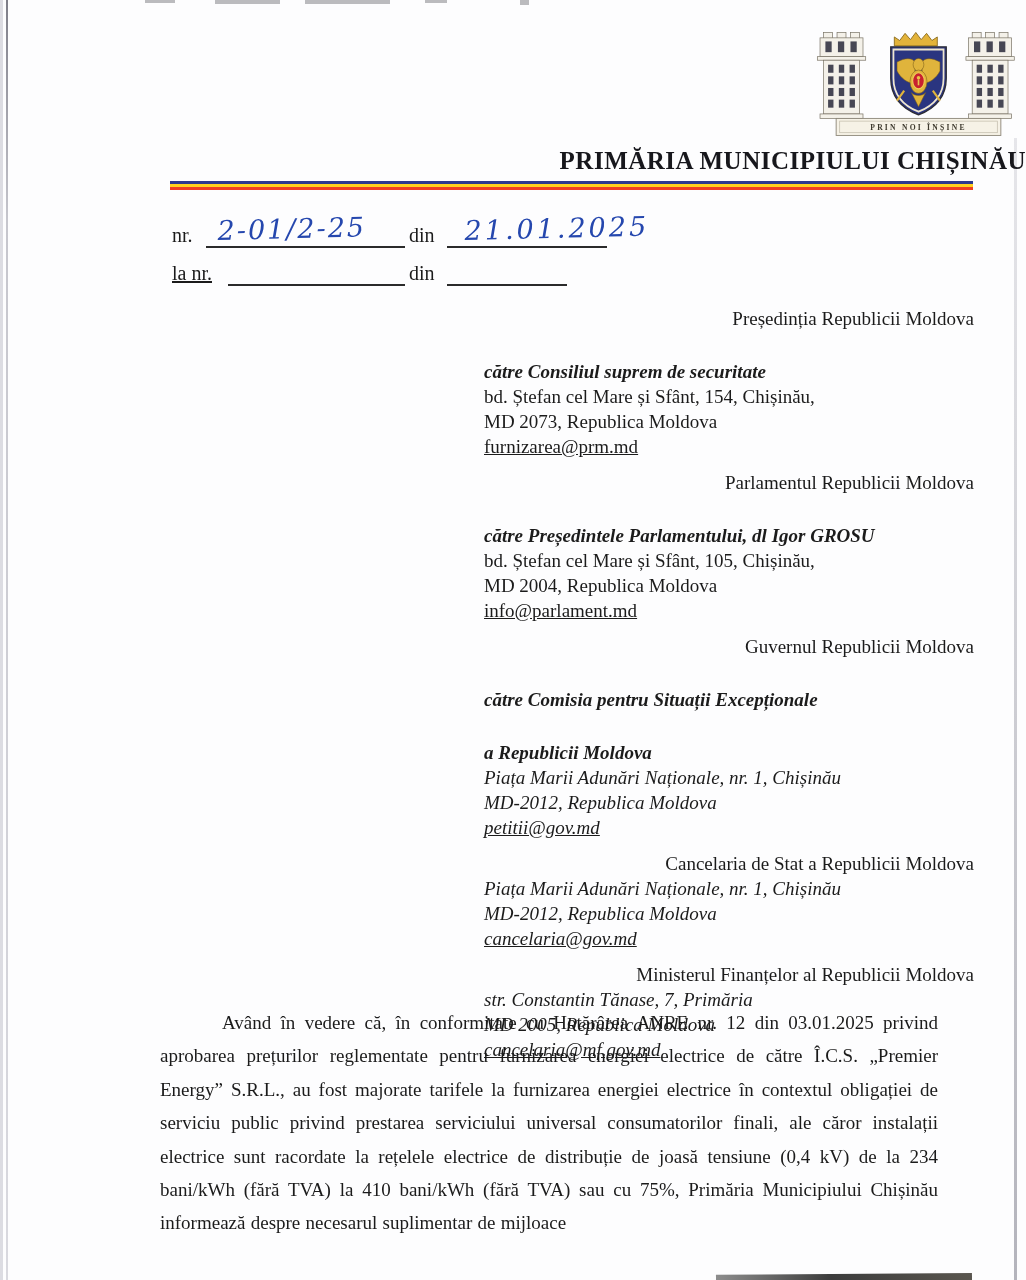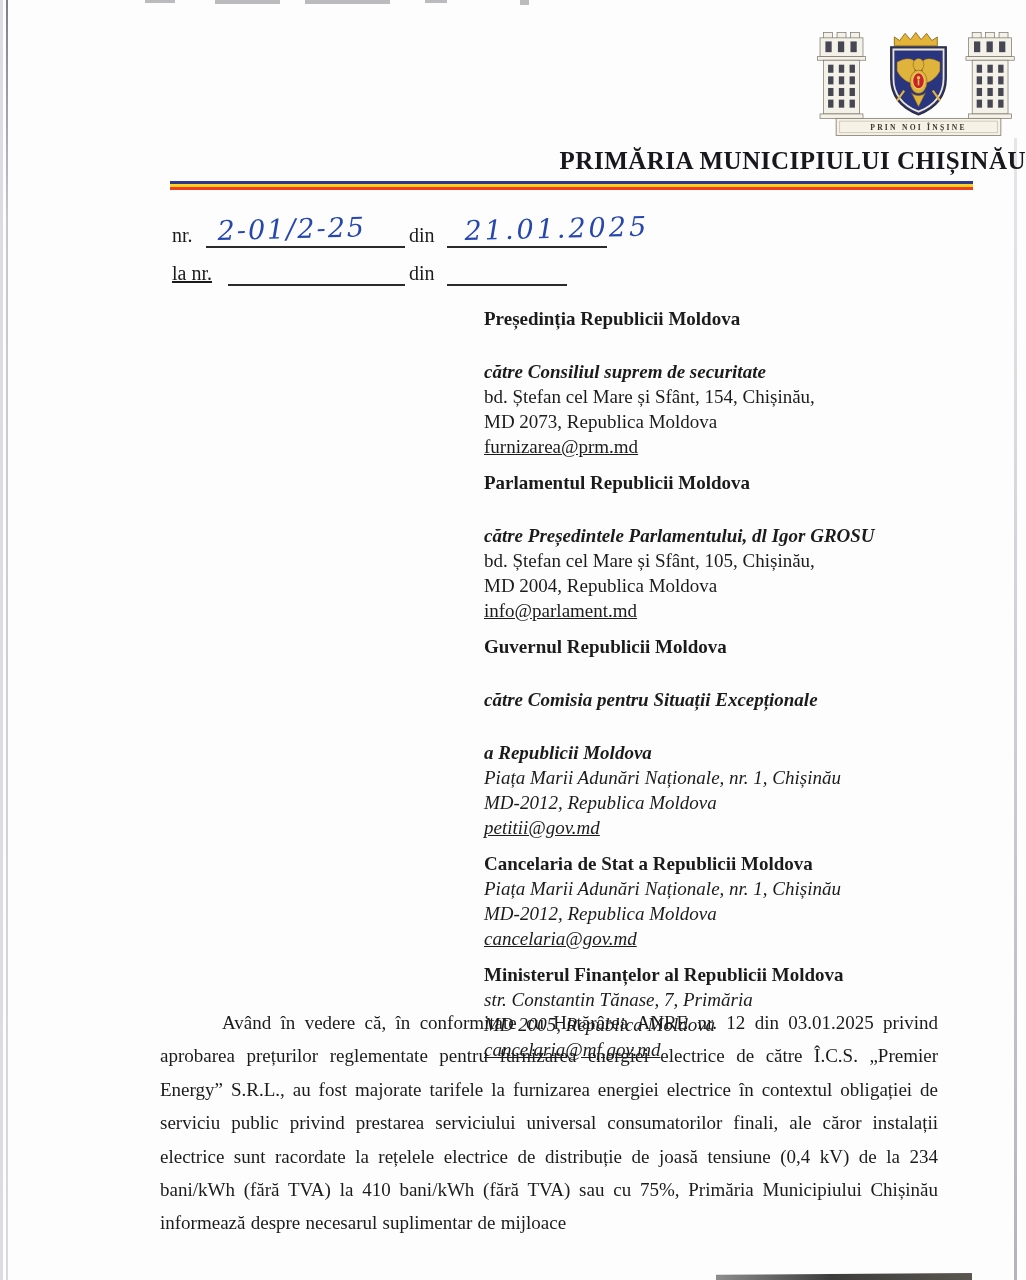--- a/index.html
+++ b/index.html
@@ -45,21 +45,21 @@
     position:absolute; bottom:0; left:12px; white-space:nowrap;
     font-family:"DejaVu Serif", serif; font-style:italic;
     color:#2547ae; font-size:27px; letter-spacing:2px;
     transform:rotate(-1.4deg); transform-origin:left bottom;
   }
   .hand.date { letter-spacing:3px; left:18px; }
 
   
   .recipients { position:absolute; left:484px; top:306px; width:490px; font-size:19px; line-height:25px; }
   .recipient { margin-bottom:11px; }
-  .r-name { font-weight:bold; }
+  .r-name { font-weight:normal;text-align:right; }
   .r-attn { font-weight:bold; font-style:italic;margin-top:28px; }
   .it { font-style:italic; }
   .r-email { text-decoration:underline; }
 
   
   .body-par {
     position:absolute; left:160px; top:1006px; width:778px;
     font-size:19px; line-height:33.4px; text-align:justify; text-indent:62px;
     word-spacing:.5px;
   }

